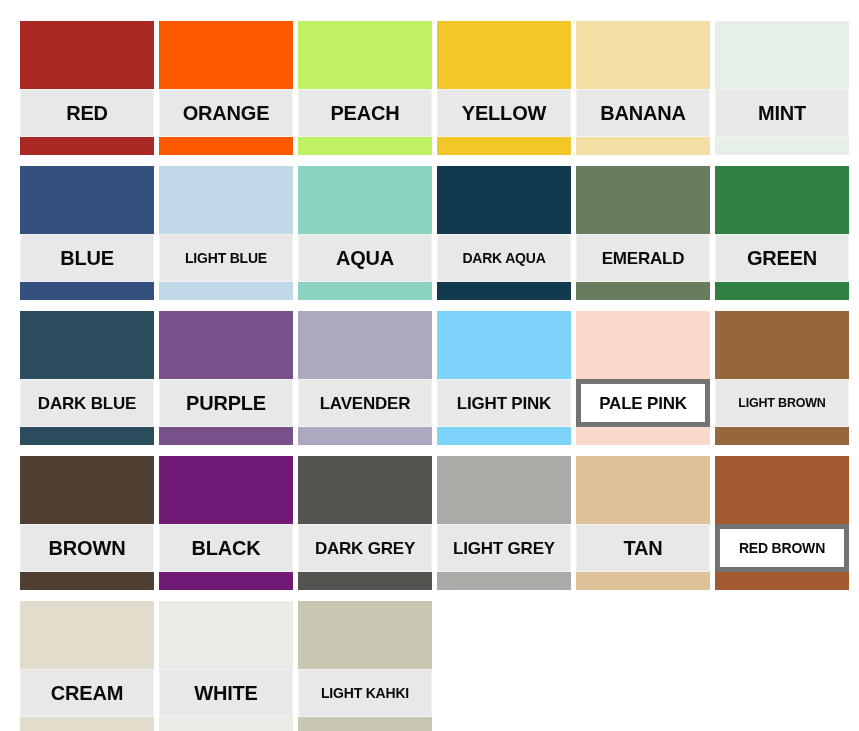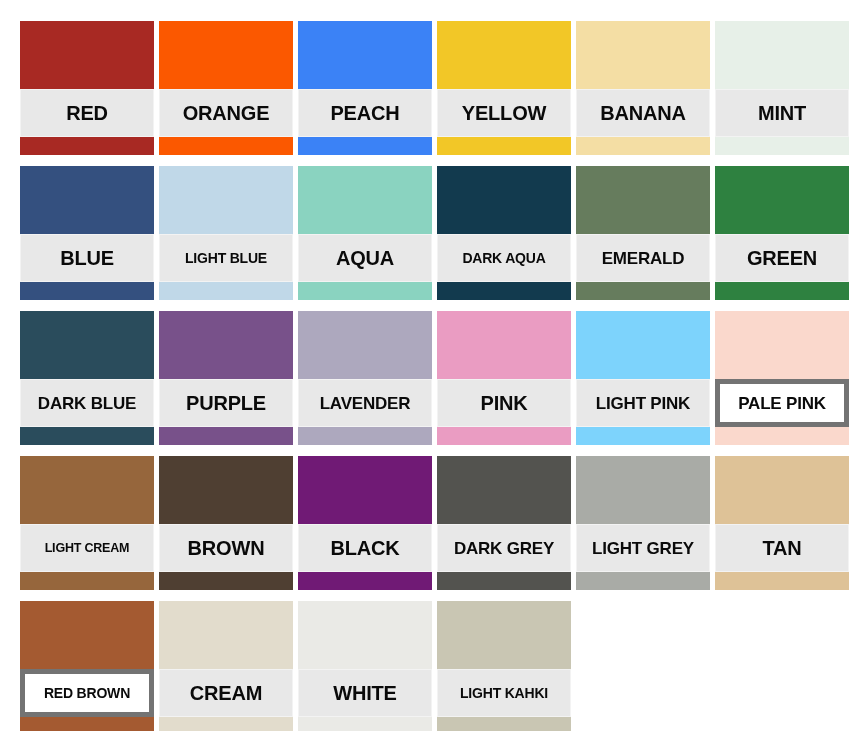--- a/index.html
+++ b/index.html
@@ -76,21 +76,21 @@
     <div class="swatch" style="background: rgb(168, 41, 35);">
       <div class="label-box">
         <span class="label-text size-lg">RED</span>
       </div>
     </div>
     <div class="swatch" style="background: rgb(251, 88, 0);">
       <div class="label-box">
         <span class="label-text size-lg">ORANGE</span>
       </div>
     </div>
-    <div class="swatch" style="background: #3b82f6;">
+    <div class="swatch" style="background: #bef264;">
       <div class="label-box">
         <span class="label-text size-lg">PEACH</span>
       </div>
     </div>
     <div class="swatch" style="background: rgb(242, 199, 39);">
       <div class="label-box">
         <span class="label-text size-lg">YELLOW</span>
       </div>
     </div>
     <div class="swatch" style="background: rgb(244, 222, 164);">
@@ -139,40 +139,35 @@
       </div>
     </div>
     <div class="swatch" style="background: rgb(120, 81, 138);">
       <div class="label-box">
         <span class="label-text size-lg">PURPLE</span>
       </div>
     </div>
     <div class="swatch" style="background: rgb(173, 168, 190);">
       <div class="label-box">
         <span class="label-text size-md">LAVENDER</span>
-      </div>
-    </div>
-    <div class="swatch" style="background: rgb(234, 156, 194);">
-      <div class="label-box">
-        <span class="label-text size-lg">PINK</span>
       </div>
     </div>
     <div class="swatch" style="background: #7dd3fc;">
       <div class="label-box">
         <span class="label-text size-md">LIGHT PINK</span>
       </div>
     </div>
     <div class="swatch" style="background: rgb(250, 216, 204);">
       <div class="label-box white">
         <span class="label-text size-md">PALE PINK</span>
       </div>
     </div>
     <div class="swatch" style="background: rgb(150, 102, 60);">
       <div class="label-box">
-        <span class="label-text size-xs">LIGHT CREAM</span>
+        <span class="label-text size-xs">LIGHT BROWN</span>
       </div>
     </div>
     <div class="swatch" style="background: rgb(79, 63, 50);">
       <div class="label-box">
         <span class="label-text size-lg">BROWN</span>
       </div>
     </div>
     <div class="swatch" style="background: #701a75;">
       <div class="label-box">
         <span class="label-text size-lg">BLACK</span>

